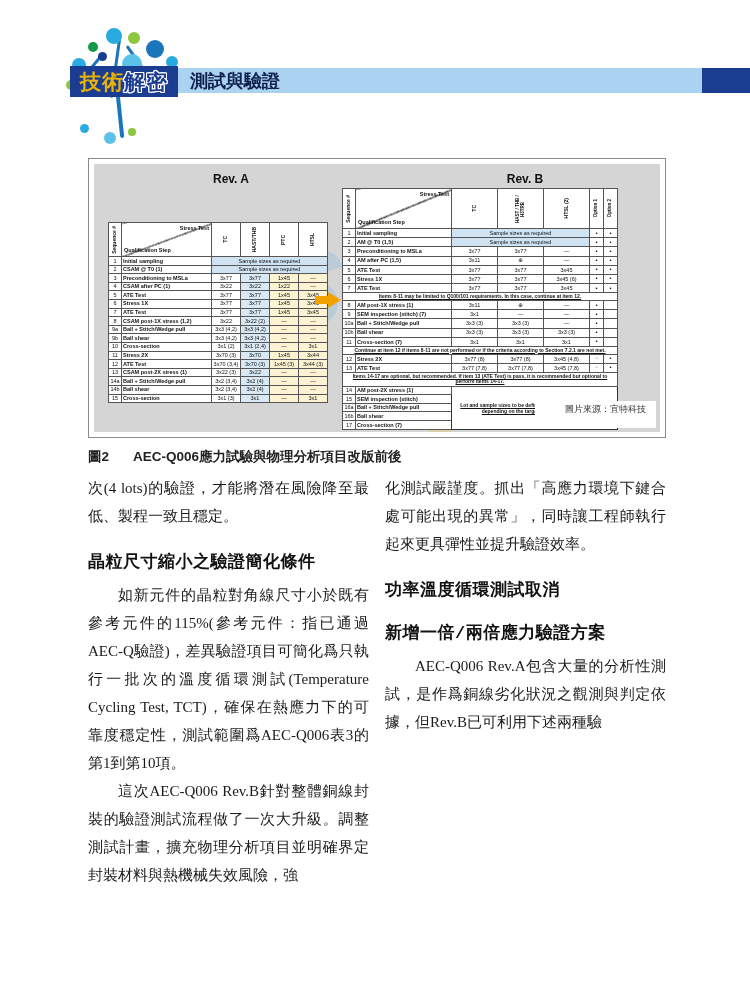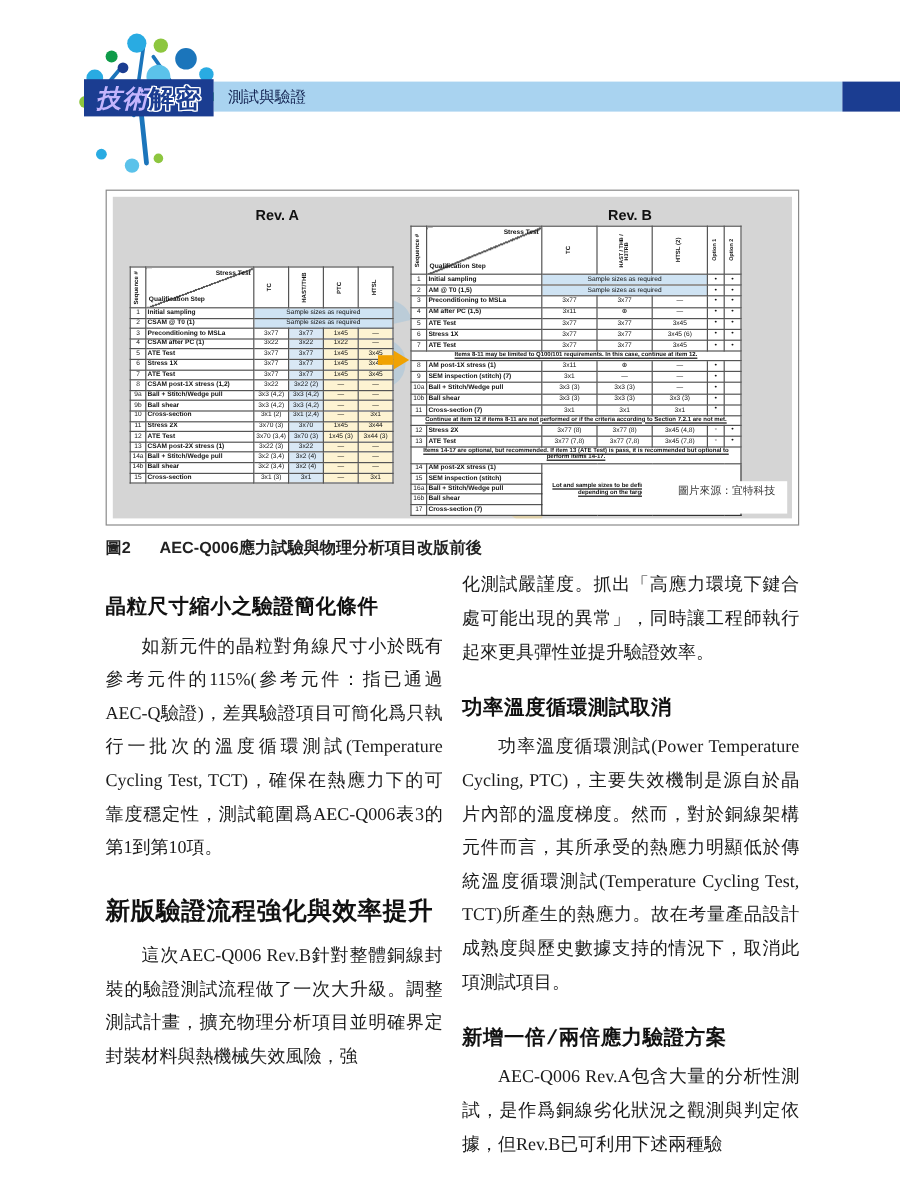--- a/index.html
+++ b/index.html
@@ -7,26 +7,26 @@
   .page { position:relative; width:750px; height:1000px; background:#fff; overflow:hidden;
           font-family:"Liberation Sans", sans-serif; margin:0 auto; }
 
   
   .logo-tree { position:absolute; left:58px; top:28px; width:130px; height:110px; }
   .logo-tree .dot { position:absolute; border-radius:50%; }
   .logo-tree .branch { position:absolute; background:#1b75bb; border-radius:2px; }
   .logo-box { position:absolute; left:70px; top:66px; width:108px; height:31px; background:#1b3d91;
               display:flex; align-items:center; justify-content:center; z-index:3;
               font-weight:bold; font-size:21px; letter-spacing:1px; }
-  .logo-box .solid { color:#c4b5fd;font-style:italic; }
+  .logo-box .solid { color:#eab308; }
   .logo-box .hollow { color:#1b3d91; text-shadow:-1px 0 #fff,1px 0 #fff,0 -1px #fff,0 1px #fff,
                       -1px -1px #fff,1px 1px #fff,-1px 1px #fff,1px -1px #fff; }
   .section-bar { position:absolute; left:178px; top:68px; width:524px; height:25px; background:#a9d3f0;
                  display:flex; align-items:center; padding-left:12px; z-index:2;
-                 font-size:13px; font-weight:normal; color:#10204e; }
+                 font-size:18px; font-weight:bold; color:#10204e; }
   .bar-cap { position:absolute; left:702px; top:68px; width:48px; height:25px; background:#1b3d91; z-index:2; }
 
   
   .figure-panel { position:absolute; left:88px; top:158px; width:578px; height:280px;
                   background:#fff; border:1px solid #8a8a8a; }
   .panel-inner { position:absolute; inset:5px; background:#d5d5d5; overflow:hidden; }
   .rev-title { position:absolute; top:8px; font-size:12px; font-weight:bold; color:#111; width:270px; text-align:center; }
   .rev-a-title { left:2px; }
   .rev-b-title { left:296px; }
   .watermark { position:absolute; left:150px; top:60px; font-size:110px; font-style:italic; font-weight:bold;
@@ -469,28 +469,27 @@
     </div>
   </div>
 
   <div class="caption">
     <span>圖2</span>
     <span>AEC-Q006應力試驗與物理分析項目改版前後</span>
   </div>
 
   <div class="columns">
     <div class="col">
+      <p>次(4 lots)的驗證，才能將潛在風險降至最低、製程一致且穩定。</p>
       <h3>晶粒尺寸縮小之驗證簡化條件</h3>
       <p class="indent">如新元件的晶粒對角線尺寸小於既有參考元件的115%(參考元件：指已通過AEC-Q驗證)，差異驗證項目可簡化爲只執行一批次的溫度循環測試(Temperature Cycling Test, TCT)，確保在熱應力下的可靠度穩定性，測試範圍爲AEC-Q006表3的第1到第10項。</p>
-      <h2>新版驗證流程強化與效率提升</h2>
       <p class="indent">這次AEC-Q006 Rev.B針對整體銅線封裝的驗證測試流程做了一次大升級。調整測試計畫，擴充物理分析項目並明確界定封裝材料與熱機械失效風險，強</p>
     </div>
     <div class="col">
       <p>化測試嚴謹度。抓出「高應力環境下鍵合處可能出現的異常」，同時讓工程師執行起來更具彈性並提升驗證效率。</p>
       <h3>功率溫度循環測試取消</h3>
-      <p class="indent">功率溫度循環測試(Power Temperature Cycling, PTC)，主要失效機制是源自於晶片內部的溫度梯度。然而，對於銅線架構元件而言，其所承受的熱應力明顯低於傳統溫度循環測試(Temperature Cycling Test, TCT)所產生的熱應力。故在考量產品設計成熟度與歷史數據支持的情況下，取消此項測試項目。</p>
       <h3>新增一倍/兩倍應力驗證方案</h3>
       <p class="indent">AEC-Q006 Rev.A包含大量的分析性測試，是作爲銅線劣化狀況之觀測與判定依據，但Rev.B已可利用下述兩種驗</p>
     </div>
   </div>
 
 
 </div>
 
 </body></html>

